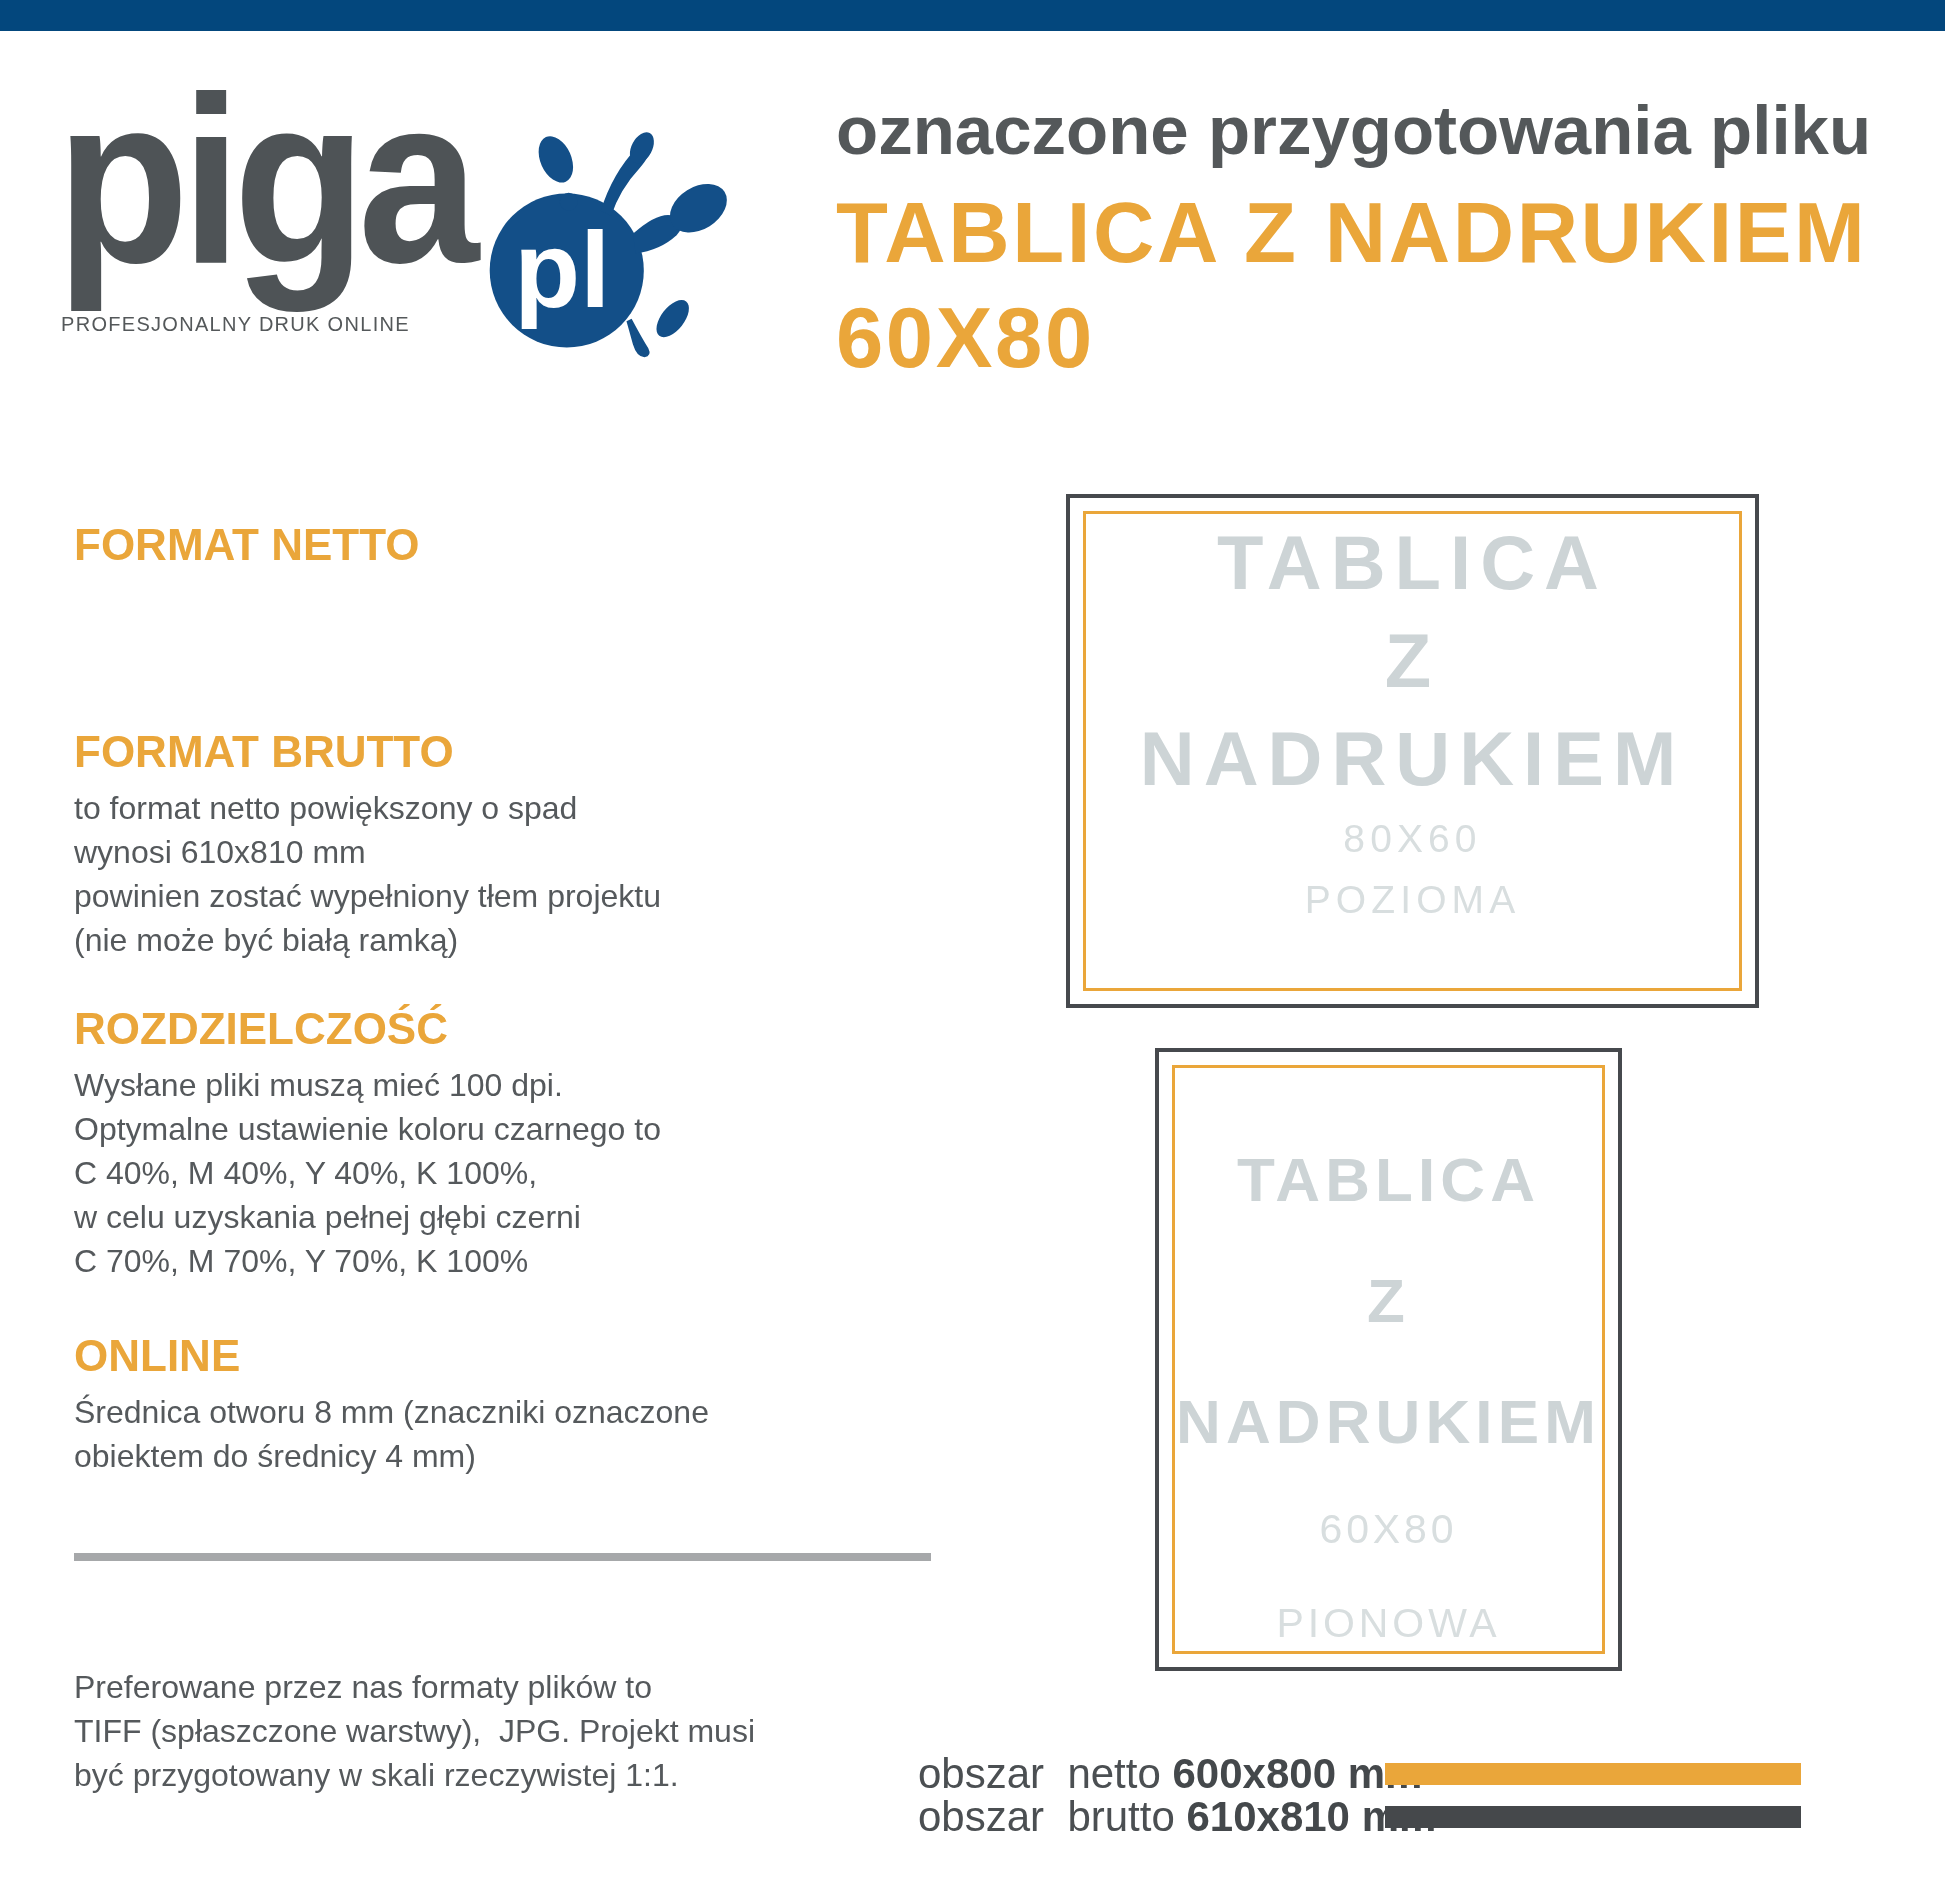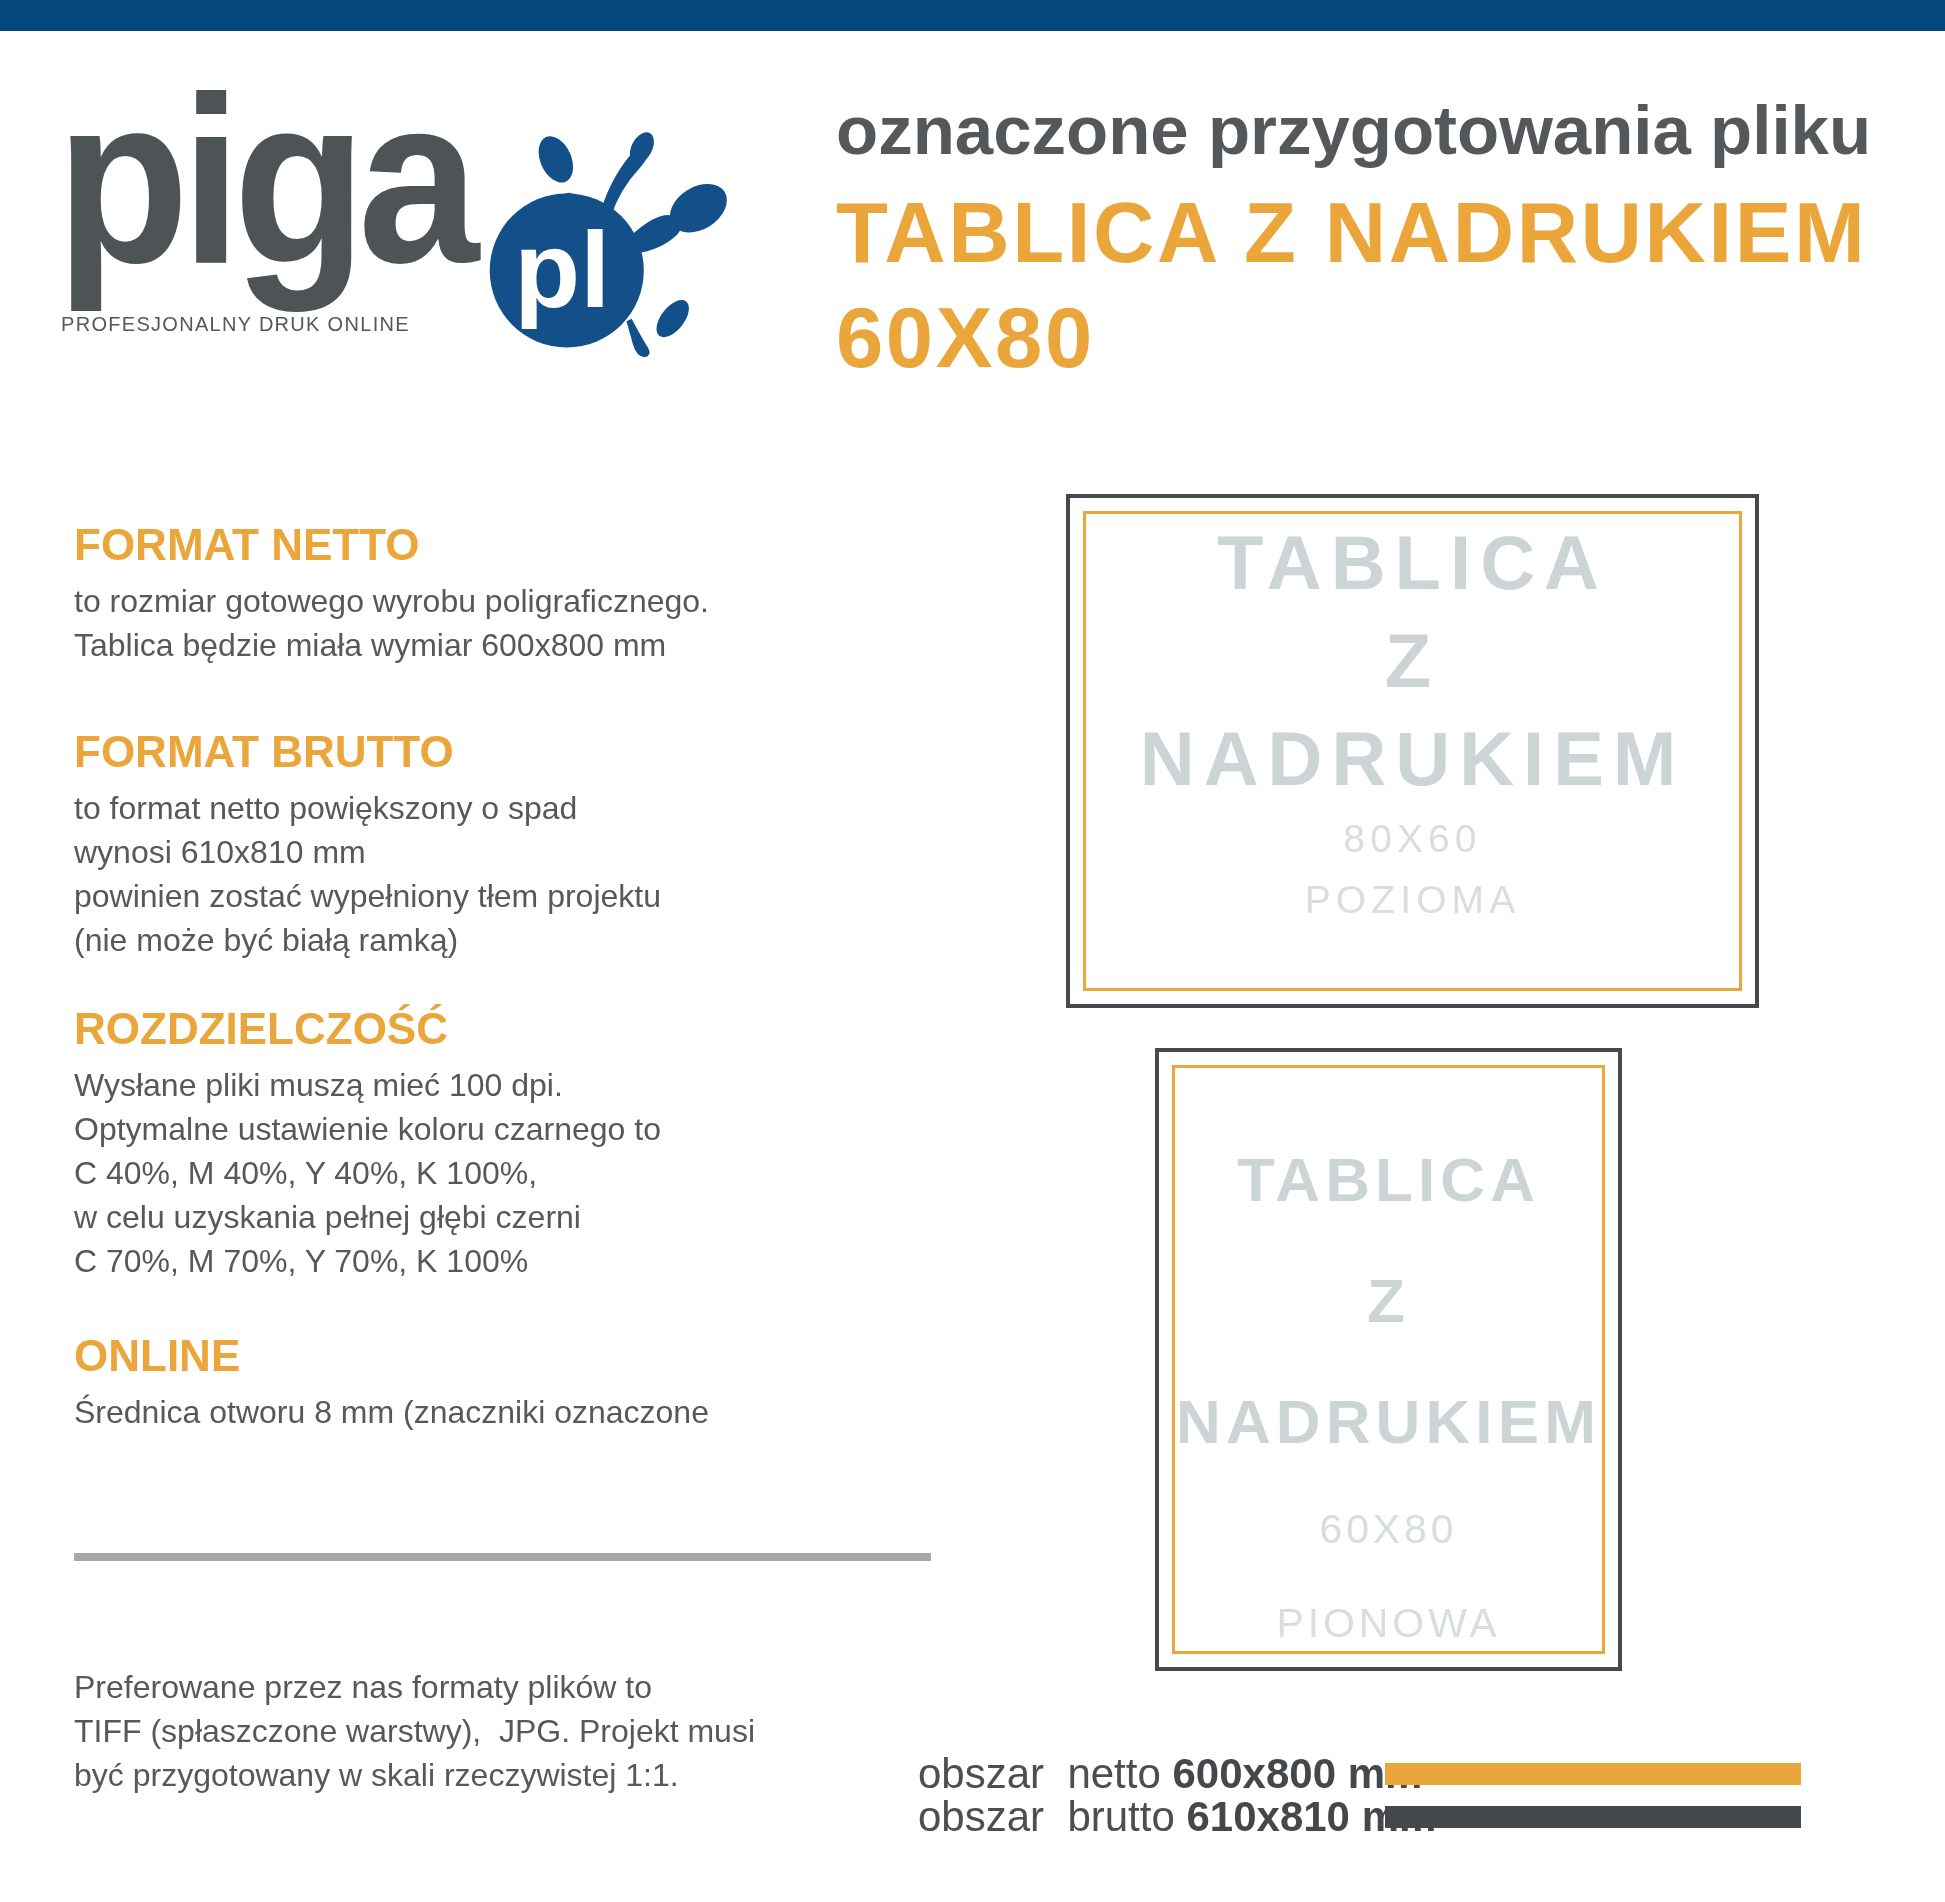--- a/index.html
+++ b/index.html
@@ -80,24 +80,20 @@
 </svg>
 
 <div class="abs hdr">
   <div class="l1">oznaczone przygotowania pliku</div>
   <div class="l2">TABLICA Z NADRUKIEM</div>
   <div class="l3">60X80</div>
 </div>
 
 <div class="abs sec" style="top:520px">
   <div class="sec-h">FORMAT NETTO</div>
-  <div class="sec-body">
-    <div class="sec-line">to rozmiar gotowego wyrobu poligraficznego.</div>
-    <div class="sec-line">Tablica będzie miała wymiar 600x800 mm</div>
-  </div>
 </div>
 
 <div class="abs sec" style="top:727px">
   <div class="sec-h">FORMAT BRUTTO</div>
   <div class="sec-body">
     <div class="sec-line">to format netto powiększony o spad</div>
     <div class="sec-line">wynosi 610x810 mm</div>
     <div class="sec-line">powinien zostać wypełniony tłem projektu</div>
     <div class="sec-line">(nie może być białą ramką)</div>
   </div>
@@ -111,20 +107,21 @@
     <div class="sec-line">C 40%, M 40%, Y 40%, K 100%,</div>
     <div class="sec-line">w celu uzyskania pełnej głębi czerni</div>
     <div class="sec-line">C 70%, M 70%, Y 70%, K 100%</div>
   </div>
 </div>
 
 <div class="abs sec" style="top:1331px">
   <div class="sec-h">ONLINE</div>
   <div class="sec-body">
     <div class="sec-line">Średnica otworu 8 mm (znaczniki oznaczone</div>
+    <div class="sec-line">obiektem do średnicy 4 mm)</div>
   </div>
 </div>
 
 <div class="abs divider"></div>
 
 <div class="abs sec" style="top:1656px">
   <div class="sec-body">
     <div class="sec-line">Preferowane przez nas formaty plików to</div>
     <div class="sec-line">TIFF (spłaszczone warstwy),  JPG. Projekt musi</div>
     <div class="sec-line">być przygotowany w skali rzeczywistej 1:1.</div>

